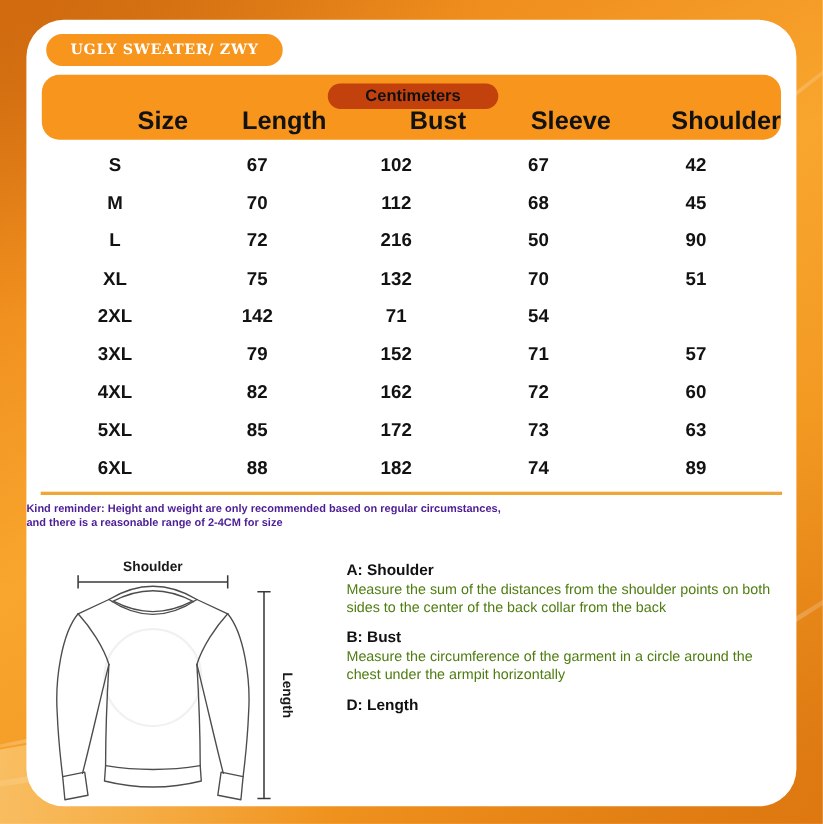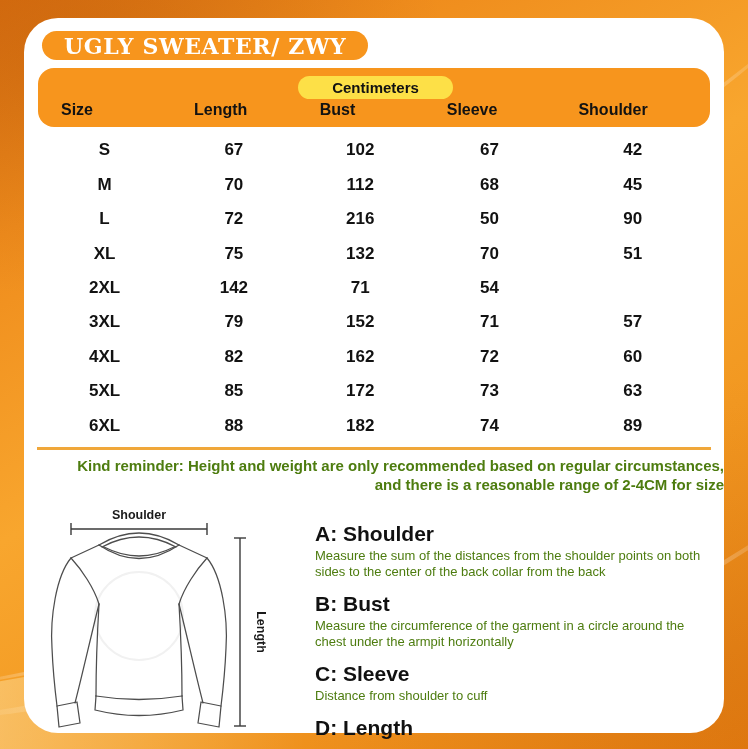--- a/index.html
+++ b/index.html
@@ -16,43 +16,43 @@
   .streak.b{width:340px;height:7px;left:-50px;bottom:52px;transform:rotate(-9deg);opacity:.75;}
   .streak.c{width:460px;height:4px;right:-120px;top:150px;transform:rotate(-38deg);opacity:.7;}
   .streak.d{width:460px;height:5px;right:-120px;bottom:130px;transform:rotate(-32deg);opacity:.7;}
   .glow{position:absolute;width:560px;height:150px;left:-90px;bottom:-50px;transform:rotate(-10deg);
         background:linear-gradient(100deg,rgba(255,235,180,.55),rgba(255,255,255,0) 70%);pointer-events:none;}
 
   .card{position:absolute;left:24px;top:18px;width:700px;height:715px;background:#fff;border-radius:34px;}
 
   .title-pill{position:absolute;left:18px;top:13px;height:29px;padding:0 22px;border-radius:16px;
     background:var(--accent);color:#fff;display:flex;align-items:center;
-    font-family:"DejaVu Serif","Liberation Serif",serif;font-weight:700;font-size:22px;letter-spacing:.6px;}
+    font-family:"DejaVu Serif","Liberation Serif",serif;font-weight:700;font-size:13px;letter-spacing:.6px;}
 
   .thead-bar{position:absolute;left:14px;top:50px;width:672px;height:59px;background:var(--accent);border-radius:16px;}
-  .cm-pill{position:absolute;left:260px;top:8px;width:155px;height:23px;background:#fde047;border-radius:12px;
+  .cm-pill{position:absolute;left:260px;top:8px;width:155px;height:23px;background:#c2410c;border-radius:12px;
     display:flex;align-items:center;justify-content:center;font-weight:700;font-size:15px;color:#111;}
   .cols{position:absolute;left:0;bottom:1px;width:100%;height:33px;display:grid;
-    grid-template-columns:19.8% 18.7% 18.9% 19.6% 23%;align-items:center;text-align:left;
-    font-weight:700;font-size:16px;color:#121212;padding-left:23px;}
+    grid-template-columns:19.8% 18.7% 18.9% 19.6% 23%;align-items:center;text-align:right;
+    font-weight:700;font-size:23px;color:#121212;}
 
   .rows{position:absolute;left:14px;top:115px;width:672px;}
   .trow{display:grid;grid-template-columns:19.8% 18.7% 18.9% 19.6% 23%;height:34.45px;align-items:center;
     text-align:center;font-weight:600;font-size:17px;color:#121212;}
 
   .divider{position:absolute;left:13px;top:429px;width:674px;height:3px;background:var(--divider);}
 
-  .reminder{position:absolute;left:0;top:439px;width:100%;text-align:right;font-weight:700;
-    font-size:15px;line-height:1.26;color:#4d7c0f;}
+  .reminder{position:absolute;left:0;top:439px;width:100%;text-align:left;font-weight:700;
+    font-size:10px;line-height:1.26;color:#4c1d95;}
 
   .bottom{position:absolute;left:0;top:490px;width:100%;display:flex;}
   .diagram{margin-left:20px;width:255px;flex:none;}
   .defs{margin-left:16px;width:398px;padding-top:2px;}
   .def{margin-bottom:11px;}
-  .def-h{font-size:21px;font-weight:800;color:#111;margin-bottom:2px;margin-top:12px;}
+  .def-h{font-size:14px;font-weight:800;color:#111;margin-bottom:2px;}
   .def-b{font-size:13px;line-height:1.23;color:#4d7c0f;}
 
   svg text{font-family:"Liberation Sans","DejaVu Sans",sans-serif;}
 </style>
 </head>
 <body style="--accent: #F7951D; --divider: #F0A73A;">
 
 <div class="streak a"></div>
 <div class="streak b"></div>
 <div class="streak c"></div>
@@ -203,21 +203,17 @@
     <div class="defs">
         <div class="def">
           <div class="def-h">A: Shoulder</div>
           <div class="def-b">Measure the sum of the distances from the shoulder points on both sides to the center of the back collar from the back</div>
         </div>
         <div class="def">
           <div class="def-h">B: Bust</div>
           <div class="def-b">Measure the circumference of the garment in a circle around the chest under the armpit horizontally</div>
         </div>
         <div class="def">
-          <div class="def-h">C: Sleeve</div>
-          <div class="def-b">Distance from shoulder to cuff</div>
-        </div>
-        <div class="def">
           <div class="def-h">D: Length</div>
         </div>
       </div>
   </div>
 </div>
 
 </body></html>

